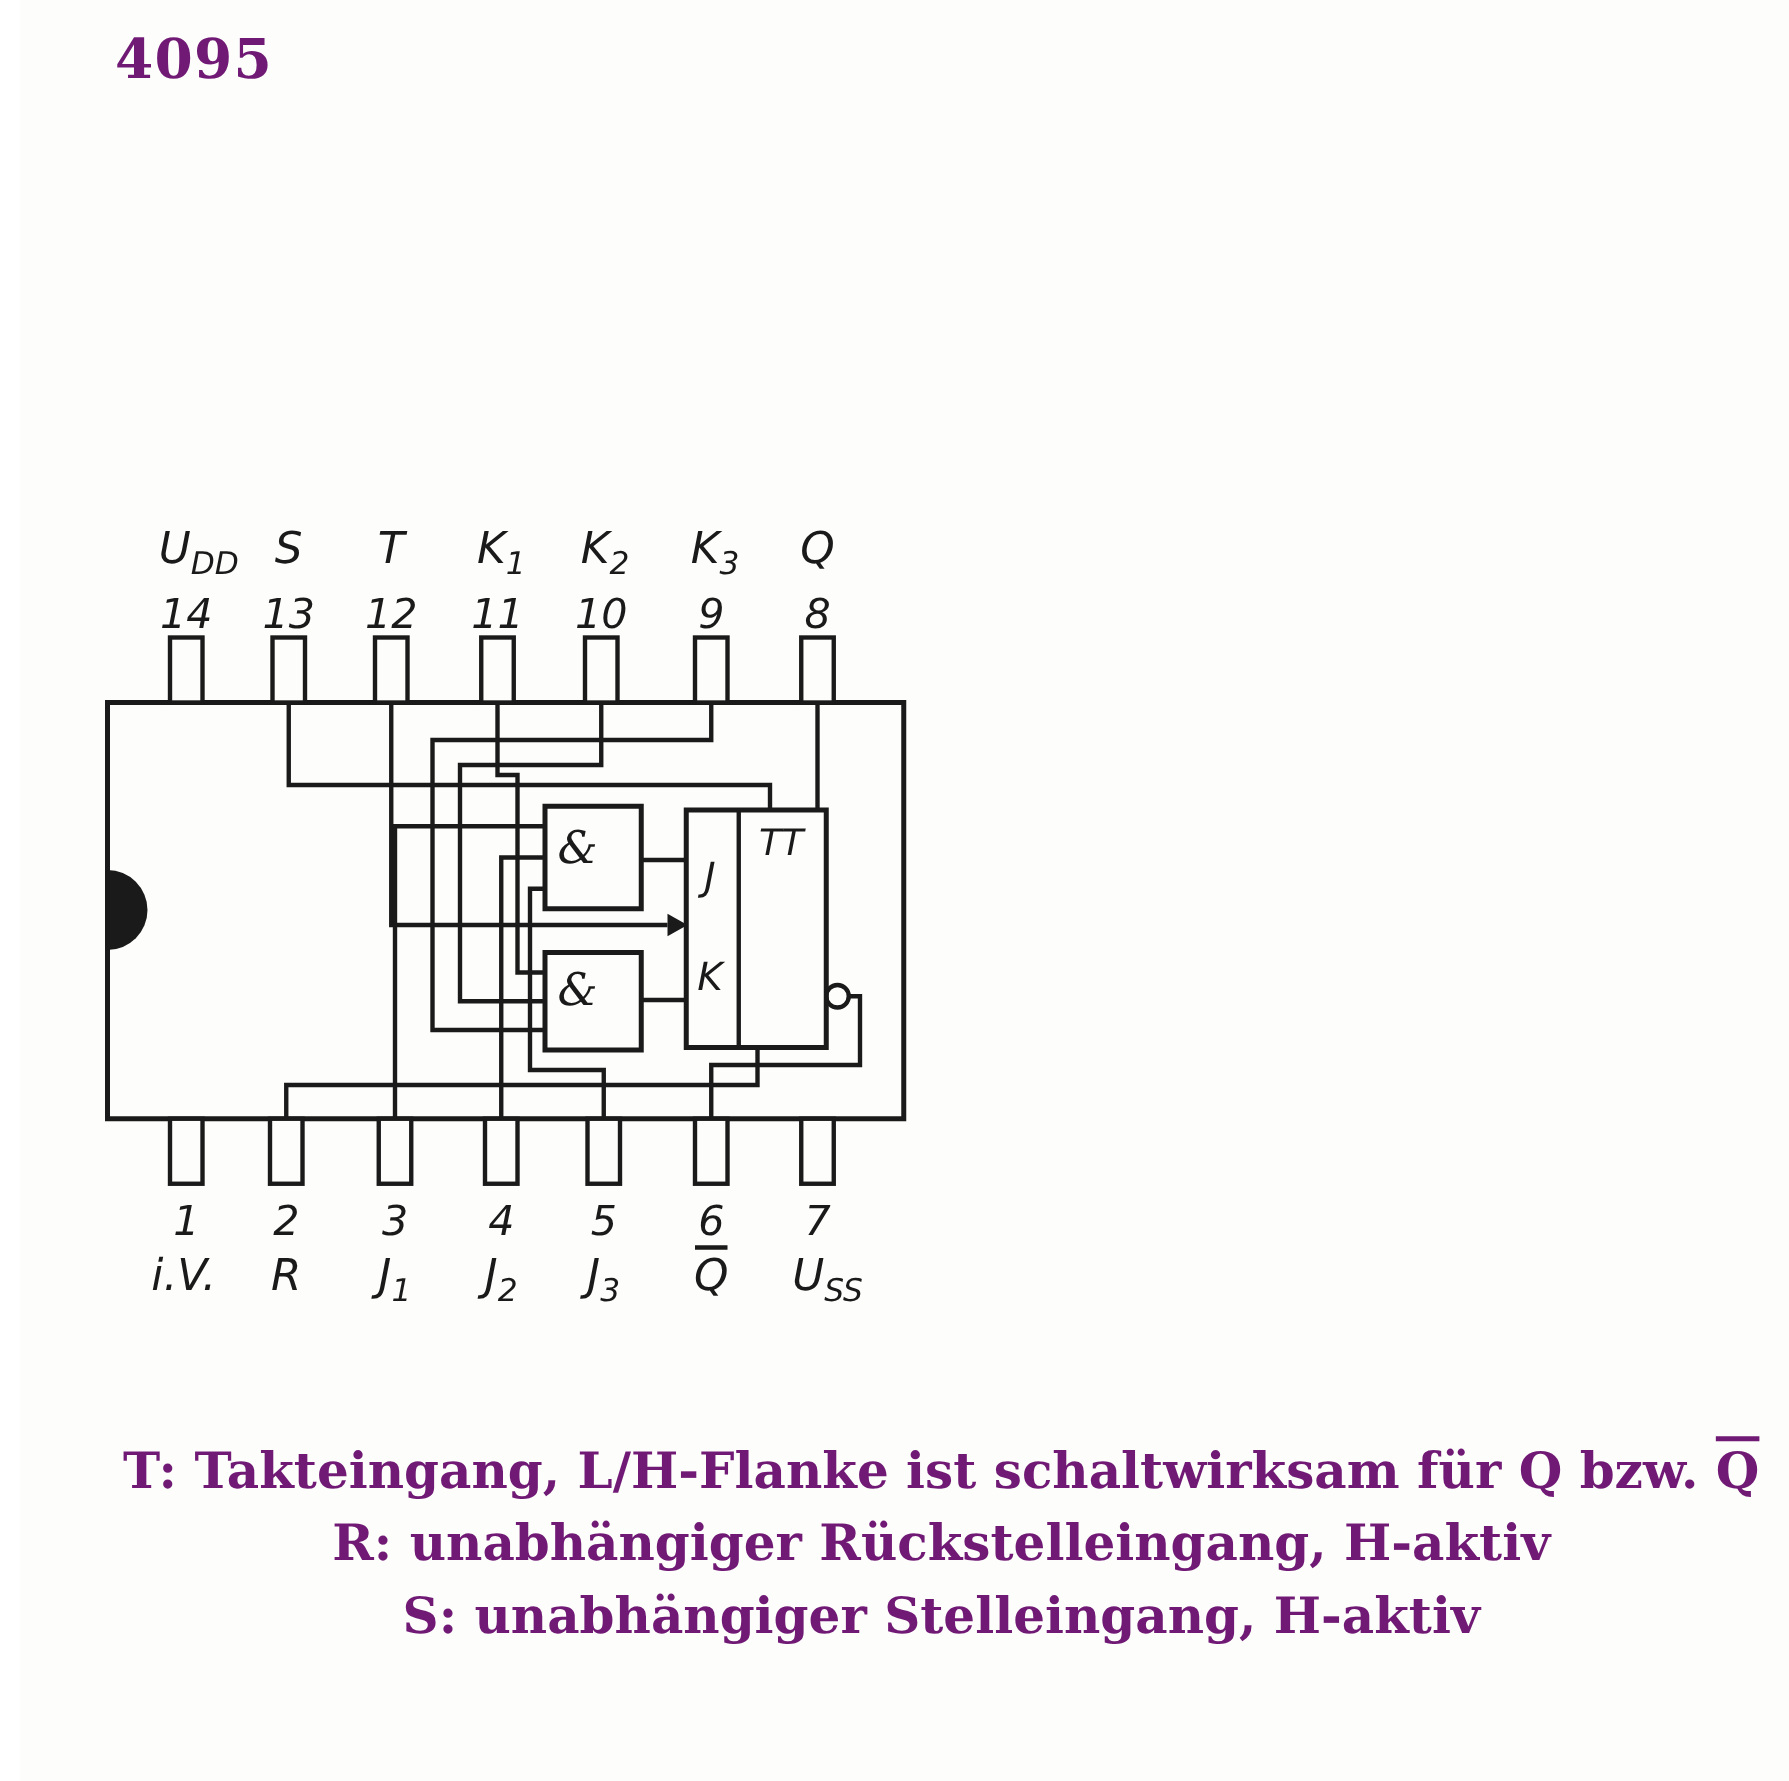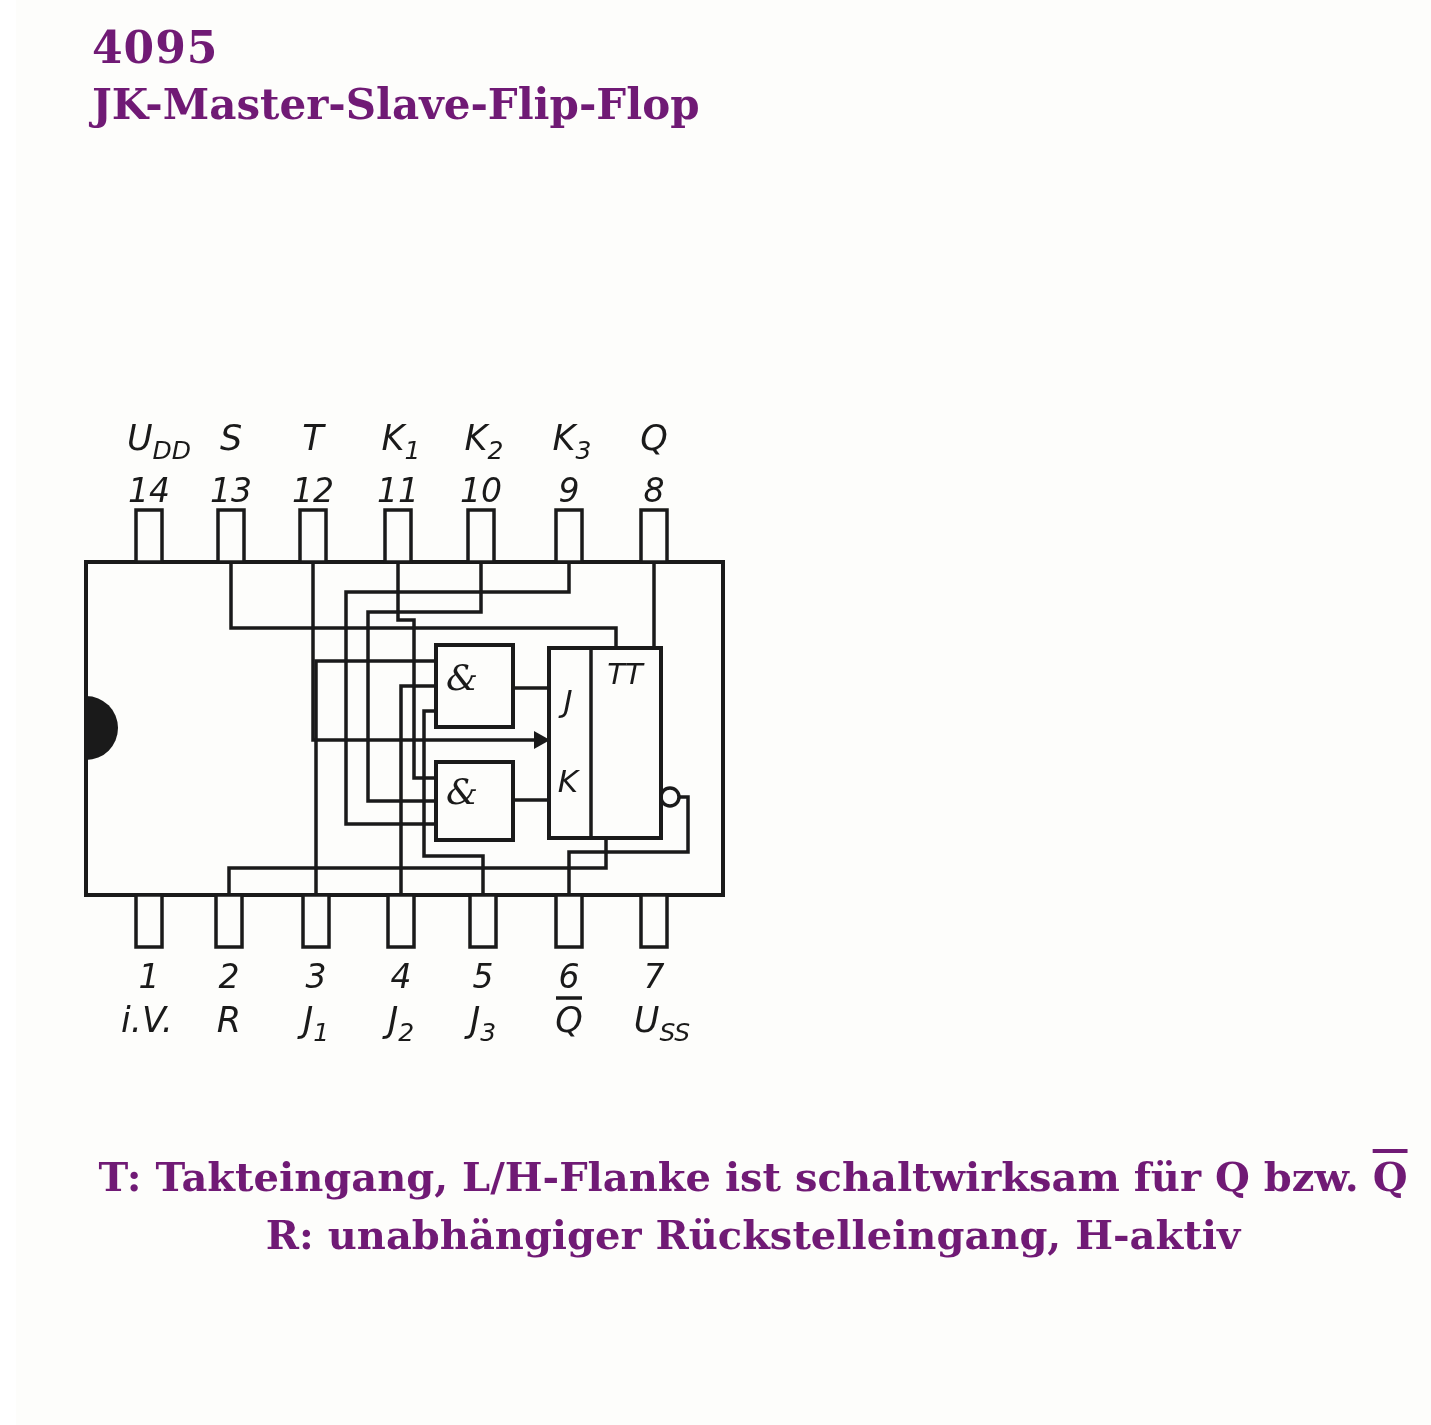--- a/index.html
+++ b/index.html
@@ -48,21 +48,20 @@
     font-size:40px; font-weight:bold; line-height:58px;text-align:center;
   }
   .ovl { text-decoration: overline; }
 </style>
 </head>
 <body>
 
 <div class="page">
 
   <div class="title">4095</div>
-  <div class="subtitle">JK-Master-Slave-Flip-Flop</div>
 
   <svg class="diagram-svg" width="1431" height="1100" viewBox="0 0 1431 1100" xmlns="http://www.w3.org/2000/svg">
 
     <rect class="shape" x="70" y="562" width="637" height="333"></rect>
     <path class="solid" d="M 70 696 A 32 32 0 0 1 70 760 Z"></path>
 
     <polyline class="wire" points="215,562 215,628 600,628 600,648"></polyline>
     <polyline class="wire" points="297,562 297,740 518,740"></polyline>
     <polygon class="solid" points="518,731 534,740 518,749"></polygon>
     <polyline class="wire" points="382,562 382,620 398,620 398,778 420,778"></polyline>
@@ -159,15 +158,16 @@
     <g>
       <rect class="stub" x="625" y="895" width="26" height="52"></rect>
       <text class="num" x="638" y="988">7</text>
       <text class="lbl" x="646" y="1032"><tspan>U</tspan><tspan class="sub" dy="9">SS</tspan></text>
     </g>
   </svg>
 
   <div class="notes">
     <div><span>T: Takteingang, L/H-Flanke ist schaltwirksam für Q bzw. </span><span class="ovl">Q</span></div>
     <div>R: unabhängiger Rückstelleingang, H-aktiv</div>
+    <div>S: unabhängiger Stelleingang, H-aktiv</div>
   </div>
 
 </div>
 
 </body></html>

